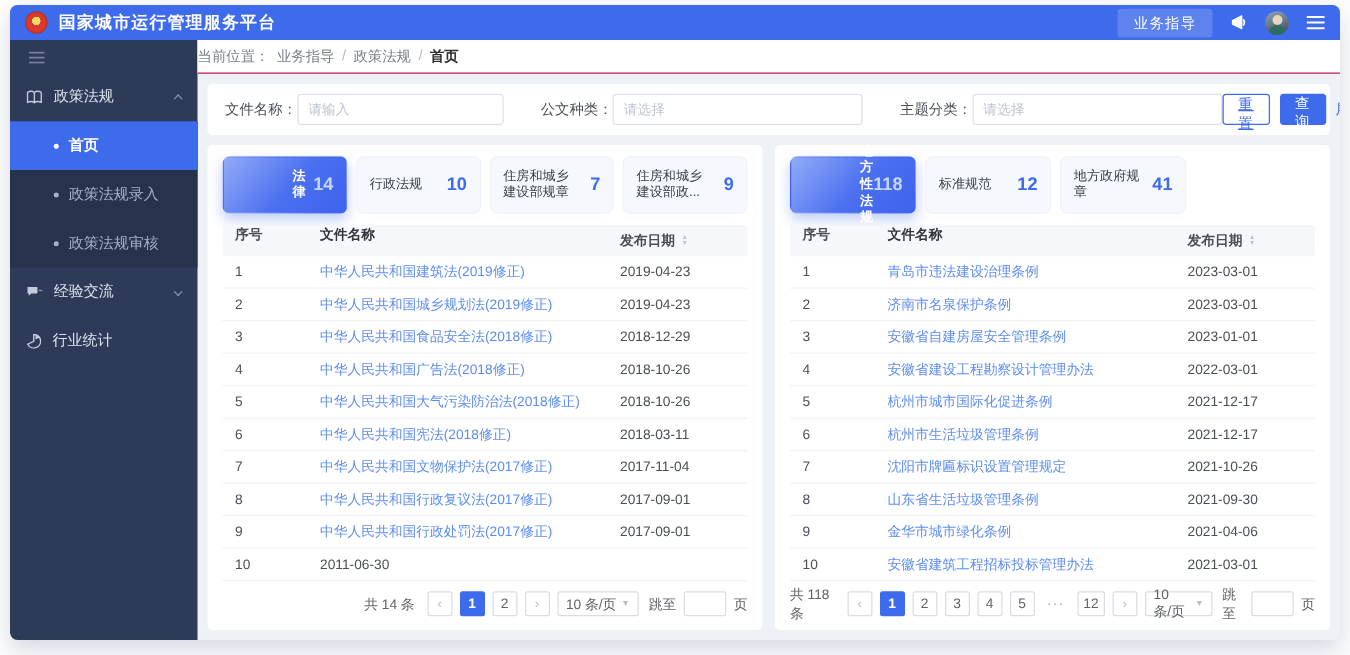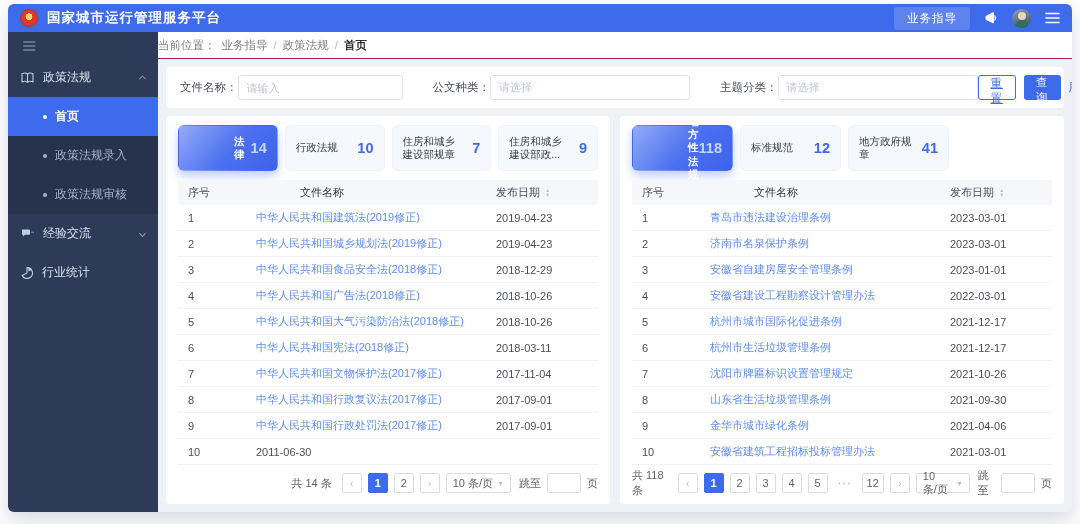--- a/index.html
+++ b/index.html
@@ -59,21 +59,21 @@
   .panels { flex:1; display:flex; gap:10px; margin:8px; min-height:0; }
   .panel { flex:1; background:#fff; border-radius:4px; padding:9px 12px 4px; display:flex; flex-direction:column; min-width:0; }
   .tabs { display:flex; gap:7px; margin-bottom:9px; }
   .tab { width:101px; height:46px; border-radius:6px; background:#f5f8fd; border:1px solid #eef2f9; display:flex; align-items:center; justify-content:space-between; padding:0 10px; cursor:pointer; }
   .tab-label { font-size:10.5px; color:#3a3f47; line-height:1.25; max-width:60px; }
   .tab-count { font-size:14.5px; font-weight:700; color:#3e6aec; }
   .tab.active { background:linear-gradient(130deg,#93abf8 0%,#4a6ff0 55%,#3e63ec 100%); border-color:transparent; box-shadow:0 5px 10px rgba(62,106,236,.32); }
   .tab.active .tab-label { color:#fff; font-weight:700;margin-left:45px; }
   .tab.active .tab-count { color:#c6d6ff; }
 
-  .thead { display:flex; align-items:center; background:#f5f7fa; height:25px; font-size:11px; font-weight:400; color:#32353b; padding:0 10px; border-radius:2px;gap:44px; }
+  .thead { display:flex; background:#f5f7fa; height:25px; font-size:11px; font-weight:700; color:#32353b; padding:0 10px; border-radius:2px; }
   .tbody { flex:1; }
   .tr { display:flex; align-items:center; height:26px; border-bottom:1px solid #f2f3f6; font-size:11px; padding:0 10px; }
   .col-no { width:68px; flex:0 0 auto; color:#4a4f57; }
   .col-name { flex:1; min-width:0; white-space:nowrap; overflow:hidden; text-overflow:ellipsis; }
   a.col-name { color:#5d8df2; text-decoration:none; cursor:pointer; }
   .col-date { width:92px; flex:0 0 auto; color:#4a4f57; display:flex; align-items:center; gap:3px; }
   .sorter { display:inline-flex; flex-direction:column; line-height:4.5px; font-size:5.5px; color:#c0c4cc; margin-left:2px; }
 
   
   .pagination { display:flex; align-items:center; justify-content:flex-end; gap:6px; height:34px; font-size:11px; color:#606266; }

